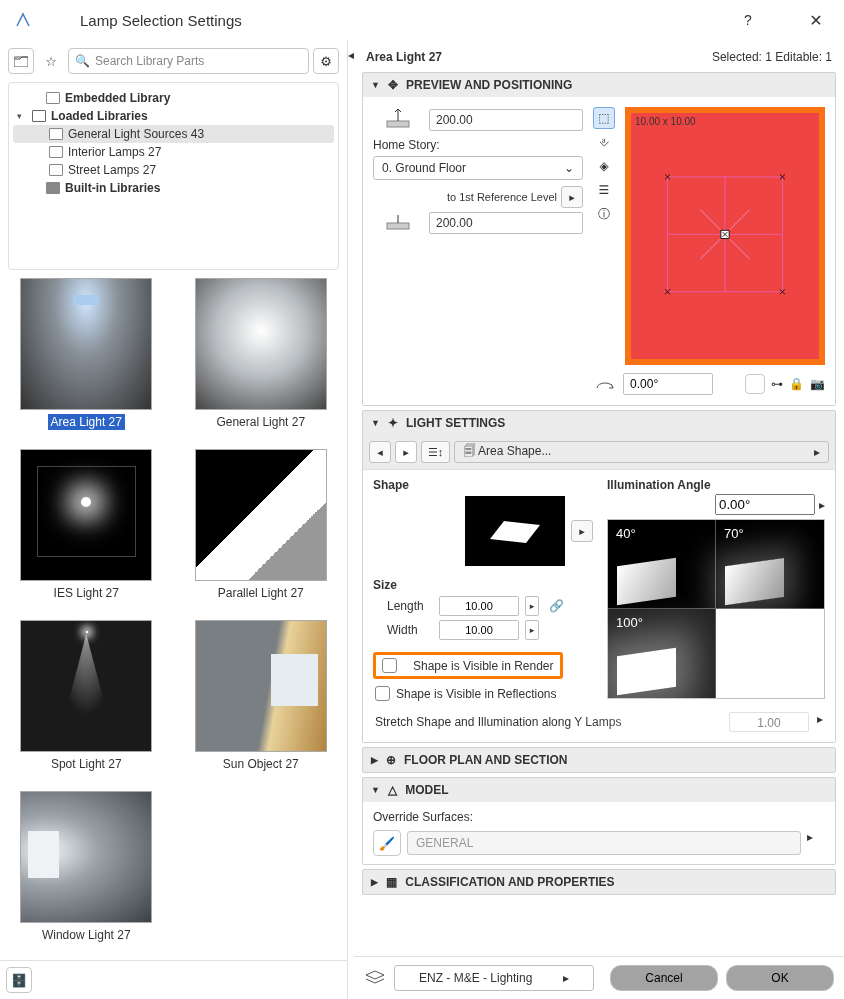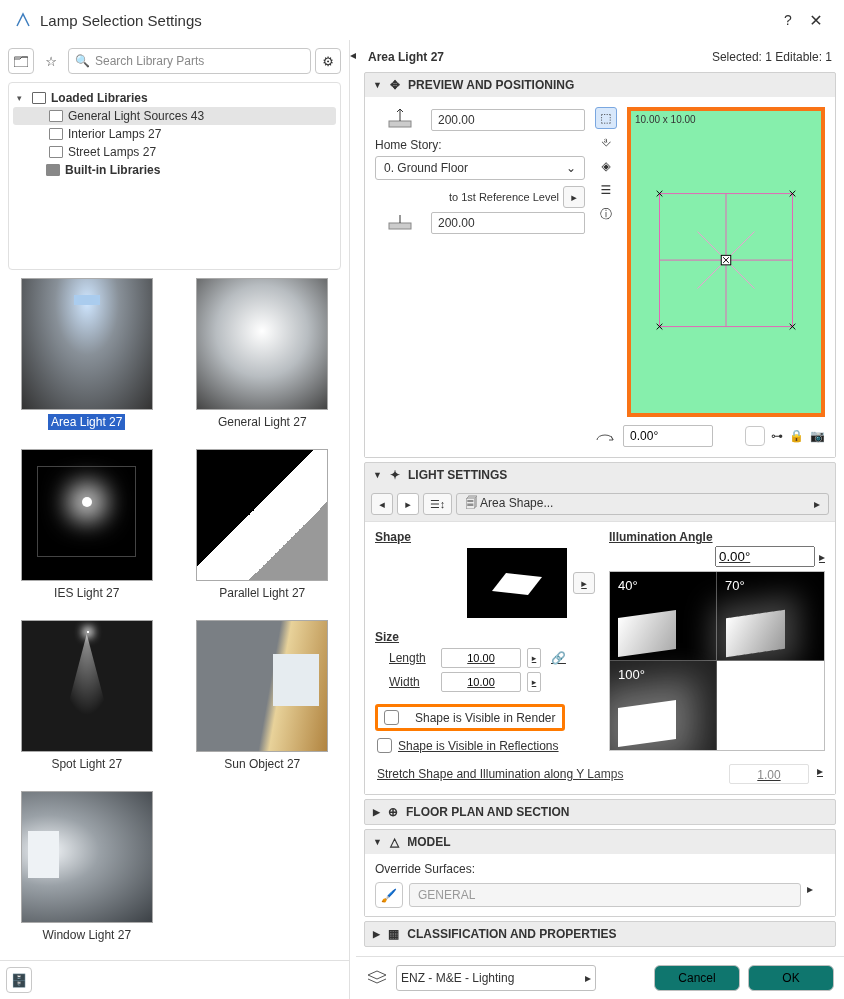--- a/index.html
+++ b/index.html
@@ -1,17 +1,17 @@
 <!DOCTYPE html>
 <html><head>
 <meta charset="utf-8">
 <style>
 * { box-sizing: border-box; font-family: -apple-system, BlinkMacSystemFont, "Segoe UI", Arial, sans-serif; }
 body { margin: 0; background: #fff; width: 844px; height: 999px; overflow: hidden; font-size: 12px; color: #333; }
-.titlebar { display:flex; align-items:center; height:40px; padding:0 14px; }
+.titlebar { display:flex; align-items:center; height:40px; padding:0 14px;gap:40px; }
 .titlebar .logo { width:18px; height:18px; margin-right:8px; }
 .titlebar .title { font-size:15px; flex:1; }
 .titlebar .btn { width:28px; height:28px; display:flex; align-items:center; justify-content:center; font-size:14px; }
 .main { display:flex; height: calc(999px - 40px); }
 .leftcol { width:350px; display:flex; flex-direction:column; border-right:1px solid #e0e0e0; }
 .lefttoolbar { display:flex; align-items:center; gap:4px; padding:8px; }
 .iconbtn { width:26px; height:26px; border:1px solid #c8c8c8; border-radius:4px; display:flex; align-items:center; justify-content:center; background:#fff; font-size:13px; }
 .search { flex:1; height:26px; border:1px solid #c8c8c8; border-radius:4px; display:flex; align-items:center; padding:0 6px; gap:5px; color:#888; font-size:12px; }
 .tree { border:1px solid #e0e0e0; border-radius:4px; margin:0 8px; padding:6px 4px; height:188px; overflow:auto; }
 .trow { display:flex; align-items:center; gap:5px; padding:2px 4px; font-size:12px; }
@@ -37,21 +37,21 @@
 
 .topctrl { display:flex; gap:10px; }
 .poscol { width:210px; }
 .posrow { display:flex; align-items:center; gap:6px; margin-bottom:6px; }
 .inp { height:22px; border:1px solid #bfbfbf; border-radius:2px; padding:0 6px; font-size:12px; background:#fff; display:flex; align-items:center; flex:1; }
 .select { height:24px; border:1px solid #bfbfbf; border-radius:3px; background:#fff; display:flex; align-items:center; justify-content:space-between; padding:0 8px; font-size:12px; }
 .refrow { display:flex; align-items:center; gap:4px; font-size:11px; justify-content:flex-end; margin:6px 0 4px; }
 .vtoolbar { display:flex; flex-direction:column; gap:2px; }
 .vbtn { width:22px; height:22px; border:1px solid transparent; border-radius:3px; display:flex; align-items:center; justify-content:center; font-size:12px; }
 .vbtn.active { border-color:#7aa7e0; background:#d8e8fb; }
-.preview { flex:1; border:4px solid #f97316; background:#86efac; position:relative; height:310px; }
+.preview { flex:1; border:6px solid #f97316; background:#ef4444; position:relative; height:258px; }
 .rotrow { display:flex; align-items:center; gap:6px; justify-content:flex-end; margin-top:8px; }
 .rotinp { width:90px; height:22px; border:1px solid #bfbfbf; border-radius:2px; padding:0 6px; font-size:12px; background:#fff; }
 
 .subhdr { display:flex; align-items:center; gap:4px; padding:6px; border-bottom:1px solid #e0e0e0; }
 .sbtn { height:22px; min-width:22px; padding:0 6px; border:1px solid #c0c0c0; border-radius:3px; background:#f8f8f8; display:flex; align-items:center; justify-content:center; font-size:11px; }
 .sbtn.play { background:#fff; }
 .shapesel { flex:1; border:1px solid #c0c0c0; border-radius:3px; height:22px; display:flex; align-items:center; padding:0 8px; font-size:12px; justify-content:space-between; }
 
 .lightbody { display:flex; gap:14px; }
 .shapeblock { width:220px; }
@@ -71,22 +71,22 @@
 .illcell span { position:absolute; top:6px; left:8px; }
 .illtop { display:flex; align-items:center; gap:4px; margin:2px 0 4px; justify-content:flex-end; }
 
 .stretchrow { display:flex; align-items:center; gap:8px; padding:8px 2px 2px; font-size:12px; }
 .stretchrow .sval { margin-left:auto; width:80px; text-align:center; color:#888; border:1px solid #e0e0e0; height:20px; line-height:20px; border-radius:2px; }
 
 .ovrow { display:flex; align-items:center; gap:6px; margin-top:6px; }
 .ovsel { flex:1; height:24px; border:1px solid #c8c8c8; border-radius:3px; background:#f5f5f5; color:#999; display:flex; align-items:center; padding:0 8px; font-size:12px; }
 
 .footer { margin-top:auto; padding:8px 10px; display:flex; align-items:center; gap:8px; border-top:1px solid #e0e0e0; }
-.layersel { width:200px; height:26px; border:1px solid #bfbfbf; border-radius:3px; display:flex; align-items:center; padding:0 4px; font-size:12px; justify-content:space-between;gap:24px; }
-.fbtn { width:86px; height:26px; border:1px solid #bfbfbf; border-radius:6px; background:#0f766e; font-size:12px; }
+.layersel { width:200px; height:26px; border:1px solid #bfbfbf; border-radius:3px; display:flex; align-items:center; padding:0 24px; font-size:12px; justify-content:space-between;gap:24px; }
+.fbtn { width:108px; height:26px; border:1px solid #bfbfbf; border-radius:11px; background:#a3a3a3; font-size:12px; }
 
 
 .sky { position:absolute; inset:0; background:radial-gradient(ellipse at 50% 25%, #d8e8ff 0%, #8a939c 48%, #3a3f44 100%); }
 </style>
 </head>
 <body>
 
 <div class="titlebar">
   <svg class="logo" viewBox="0 0 24 24">
       <path d="M4 20 L12 4 L20 20" fill="none" stroke="#3f7fbf" stroke-width="2"></path>
@@ -108,20 +108,25 @@
         </div>
       <div class="iconbtn" style="border-color:transparent;">☆</div>
       <div class="search">
         <span>🔍</span>
         <span>Search Library Parts</span>
       </div>
       <div class="iconbtn">⚙</div>
     </div>
 
     <div class="tree">
+      <div class="trow indent1">
+          <span class="chev"></span>
+          <span class="ficon"></span>
+          <b>Embedded Library</b>
+        </div>
       <div class="trow">
           <span class="chev">▾</span>
           <span class="ficon open"></span>
           <b>Loaded Libraries</b>
         </div>
       <div class="trow indent2 sel">
           <span class="ficon"></span>
           <span>General Light Sources 43</span>
         </div>
       <div class="trow indent2">
@@ -286,21 +291,21 @@
         </div>
       <div class="subhdr">
         <div class="sbtn">◂</div>
         <div class="sbtn play">▸</div>
         <div class="sbtn">☰↕</div>
         <div class="shapesel">
             <span><span>🗐</span> <span>Area Shape...</span></span>
             <span>▸</span>
           </div>
       </div>
-      <div class="panelbody" style="padding:8px 10px;text-decoration:underline;">
+      <div class="panelbody" style="padding:8px 10px;">
         <div class="lightbody">
           <div class="shapeblock">
             <div style="font-weight:600;">Shape</div>
             <div class="shapepanel">
               <span style="flex:1"></span>
               <div class="shppreview">
                   <svg width="70" height="40" viewBox="0 0 70 40">
                     <polygon points="10,28 46,32 60,14 24,10" fill="#fff"></polygon>
                   </svg>
                 </div>

